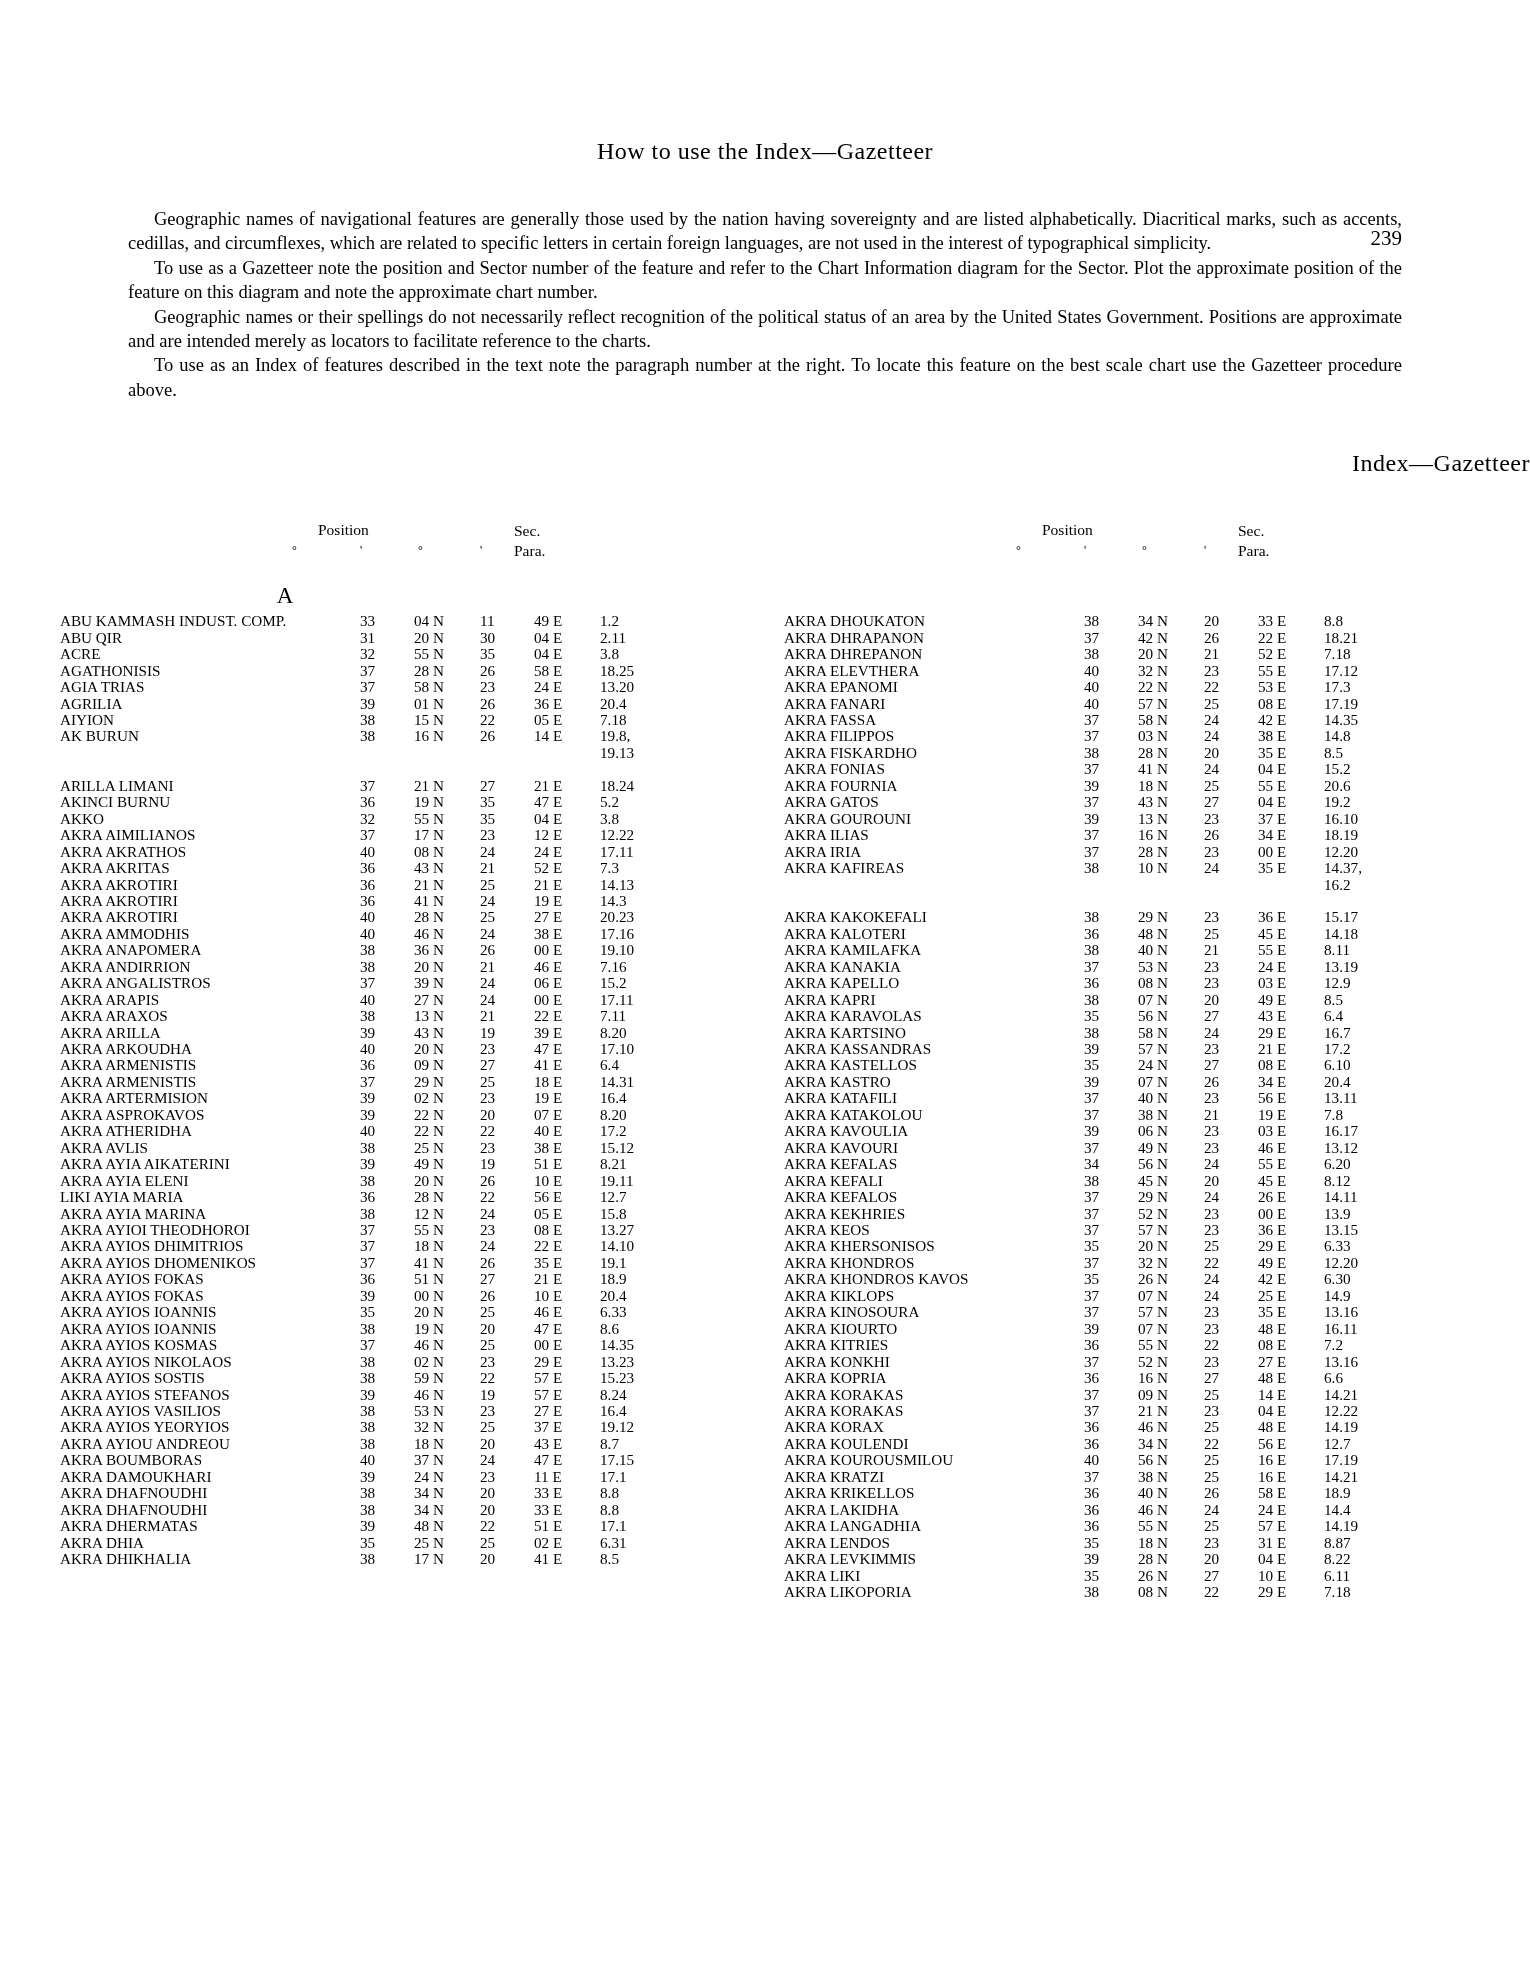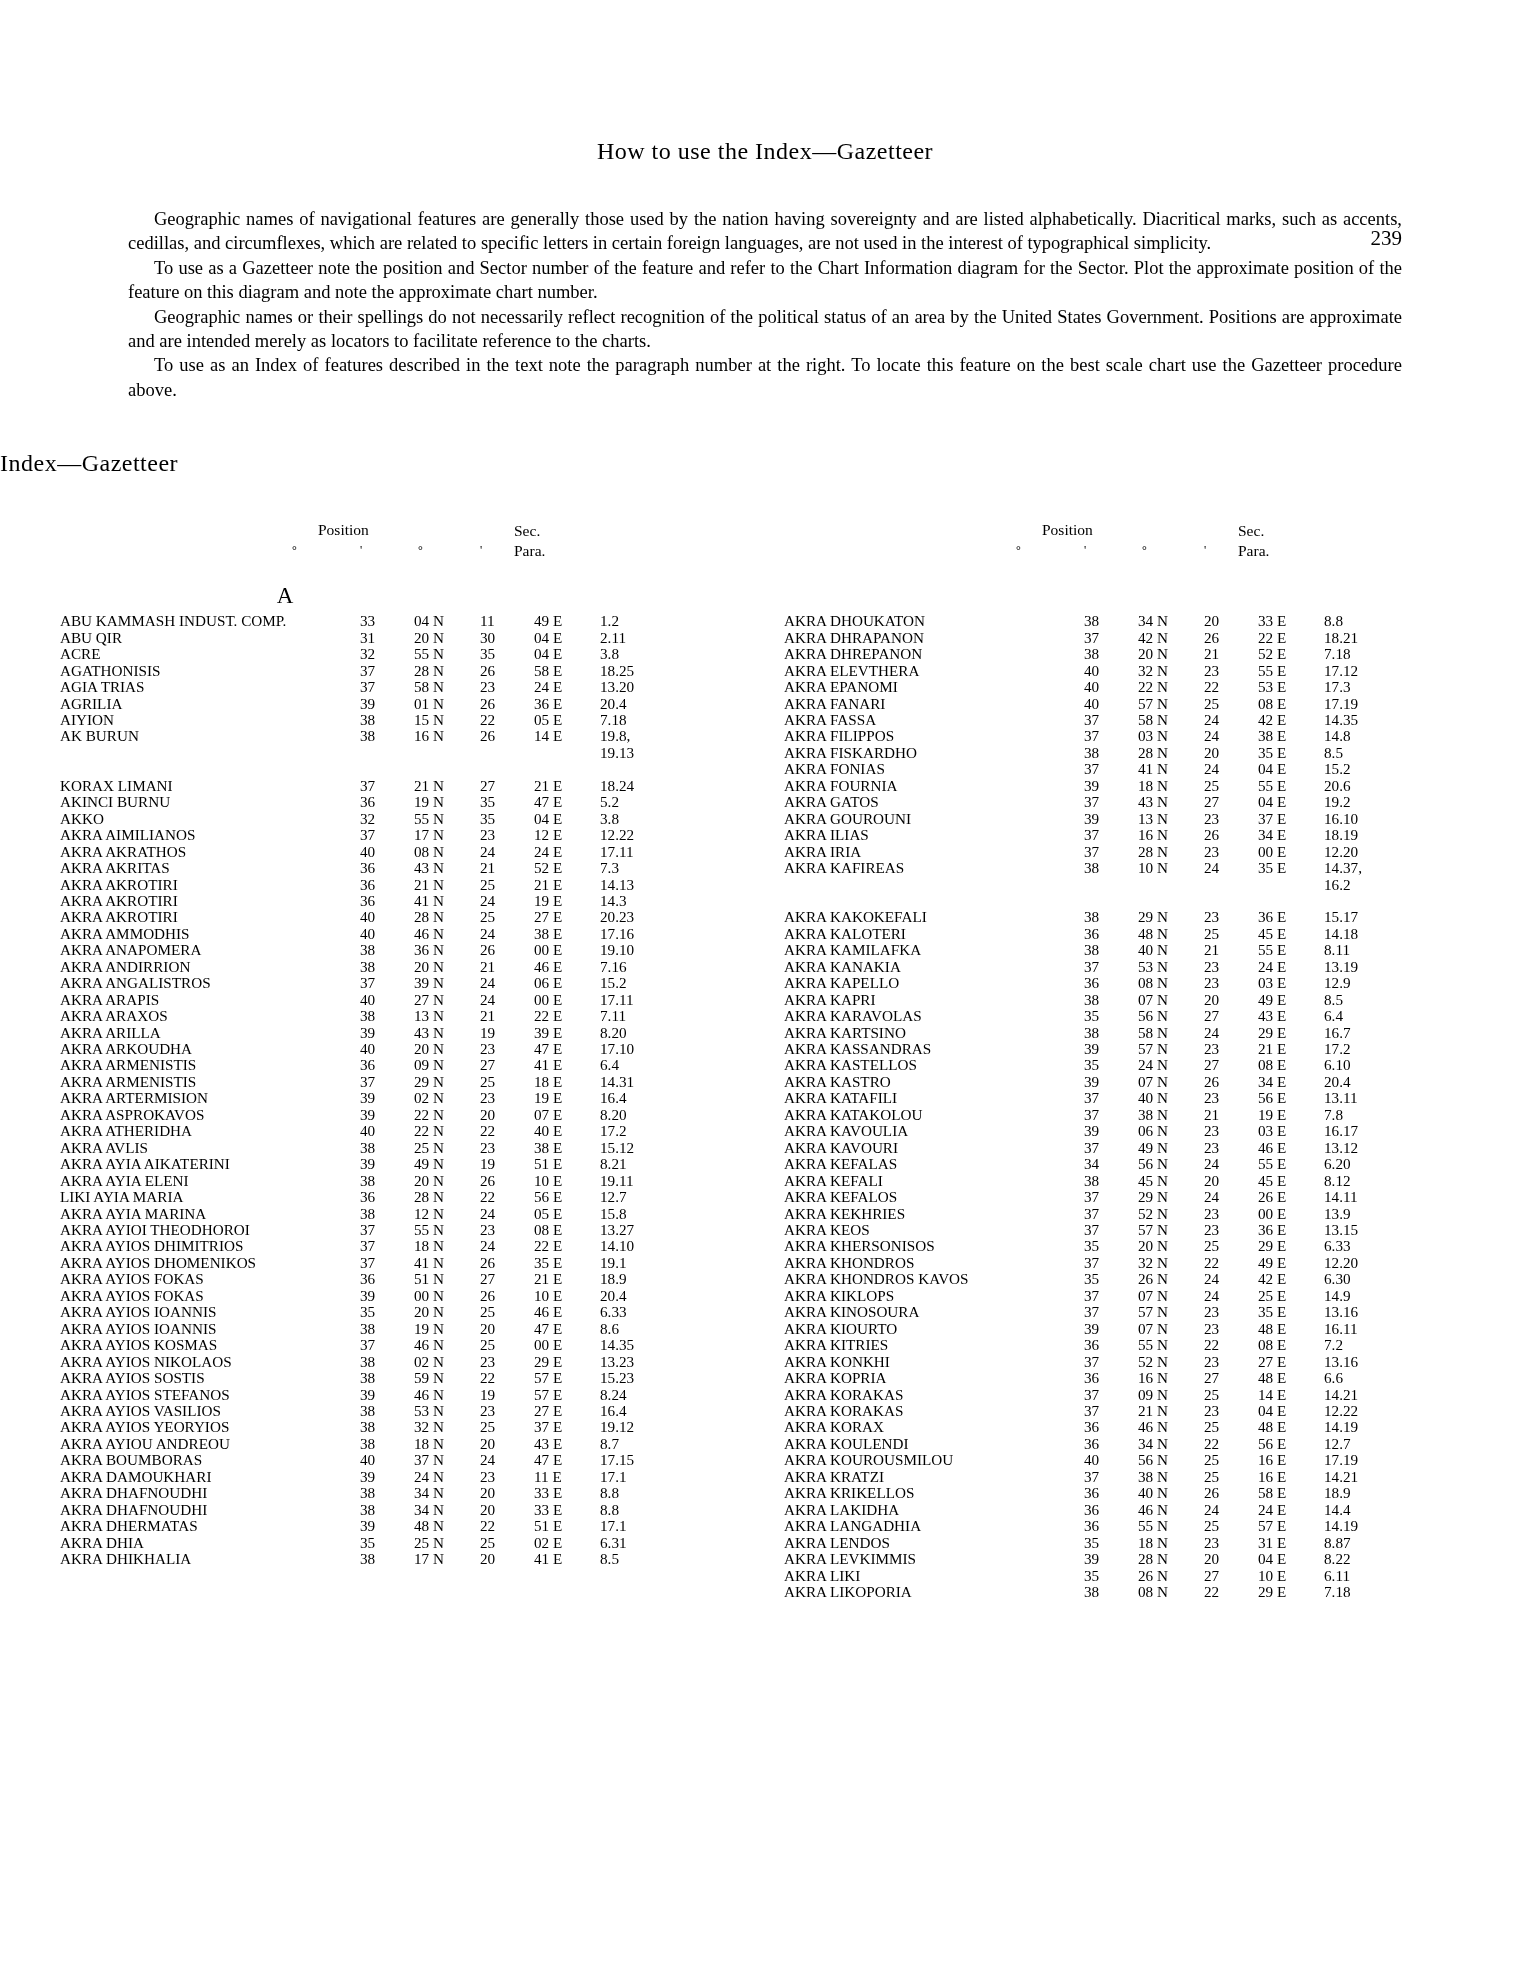--- a/index.html
+++ b/index.html
@@ -38,21 +38,21 @@
     margin-top: 42px;
     font-size: 18.5px;
     line-height: 1.32;
     text-align: justify;
   }
   .intro p {
     margin: 0;
     text-indent: 26px;
   }
   .index-title {
-    text-align: left;
+    text-align: right;
     font-size: 24px;
     margin-top: 48px;
     letter-spacing: 0.5px;
   }
   .columns {
     position: relative;
     margin-top: 44px;
     display: flex;
     justify-content: space-between;
     padding: 0 106px 0 60px;
@@ -219,21 +219,21 @@
             </tr>
             <tr class="blank">
               <td class="name">&nbsp;</td>
               <td class="deg">&nbsp;</td>
               <td class="min">&nbsp;</td>
               <td class="deg2">&nbsp;</td>
               <td class="min2">&nbsp;</td>
               <td class="para">&nbsp;</td>
             </tr>
             <tr>
-              <td class="name">KORAX LIMANI</td>
+              <td class="name">ARILLA LIMANI</td>
               <td class="deg">37</td>
               <td class="min">21 N</td>
               <td class="deg2">27</td>
               <td class="min2">21 E</td>
               <td class="para">18.24</td>
             </tr>
             <tr>
               <td class="name">AKINCI BURNU</td>
               <td class="deg">36</td>
               <td class="min">19 N</td>

